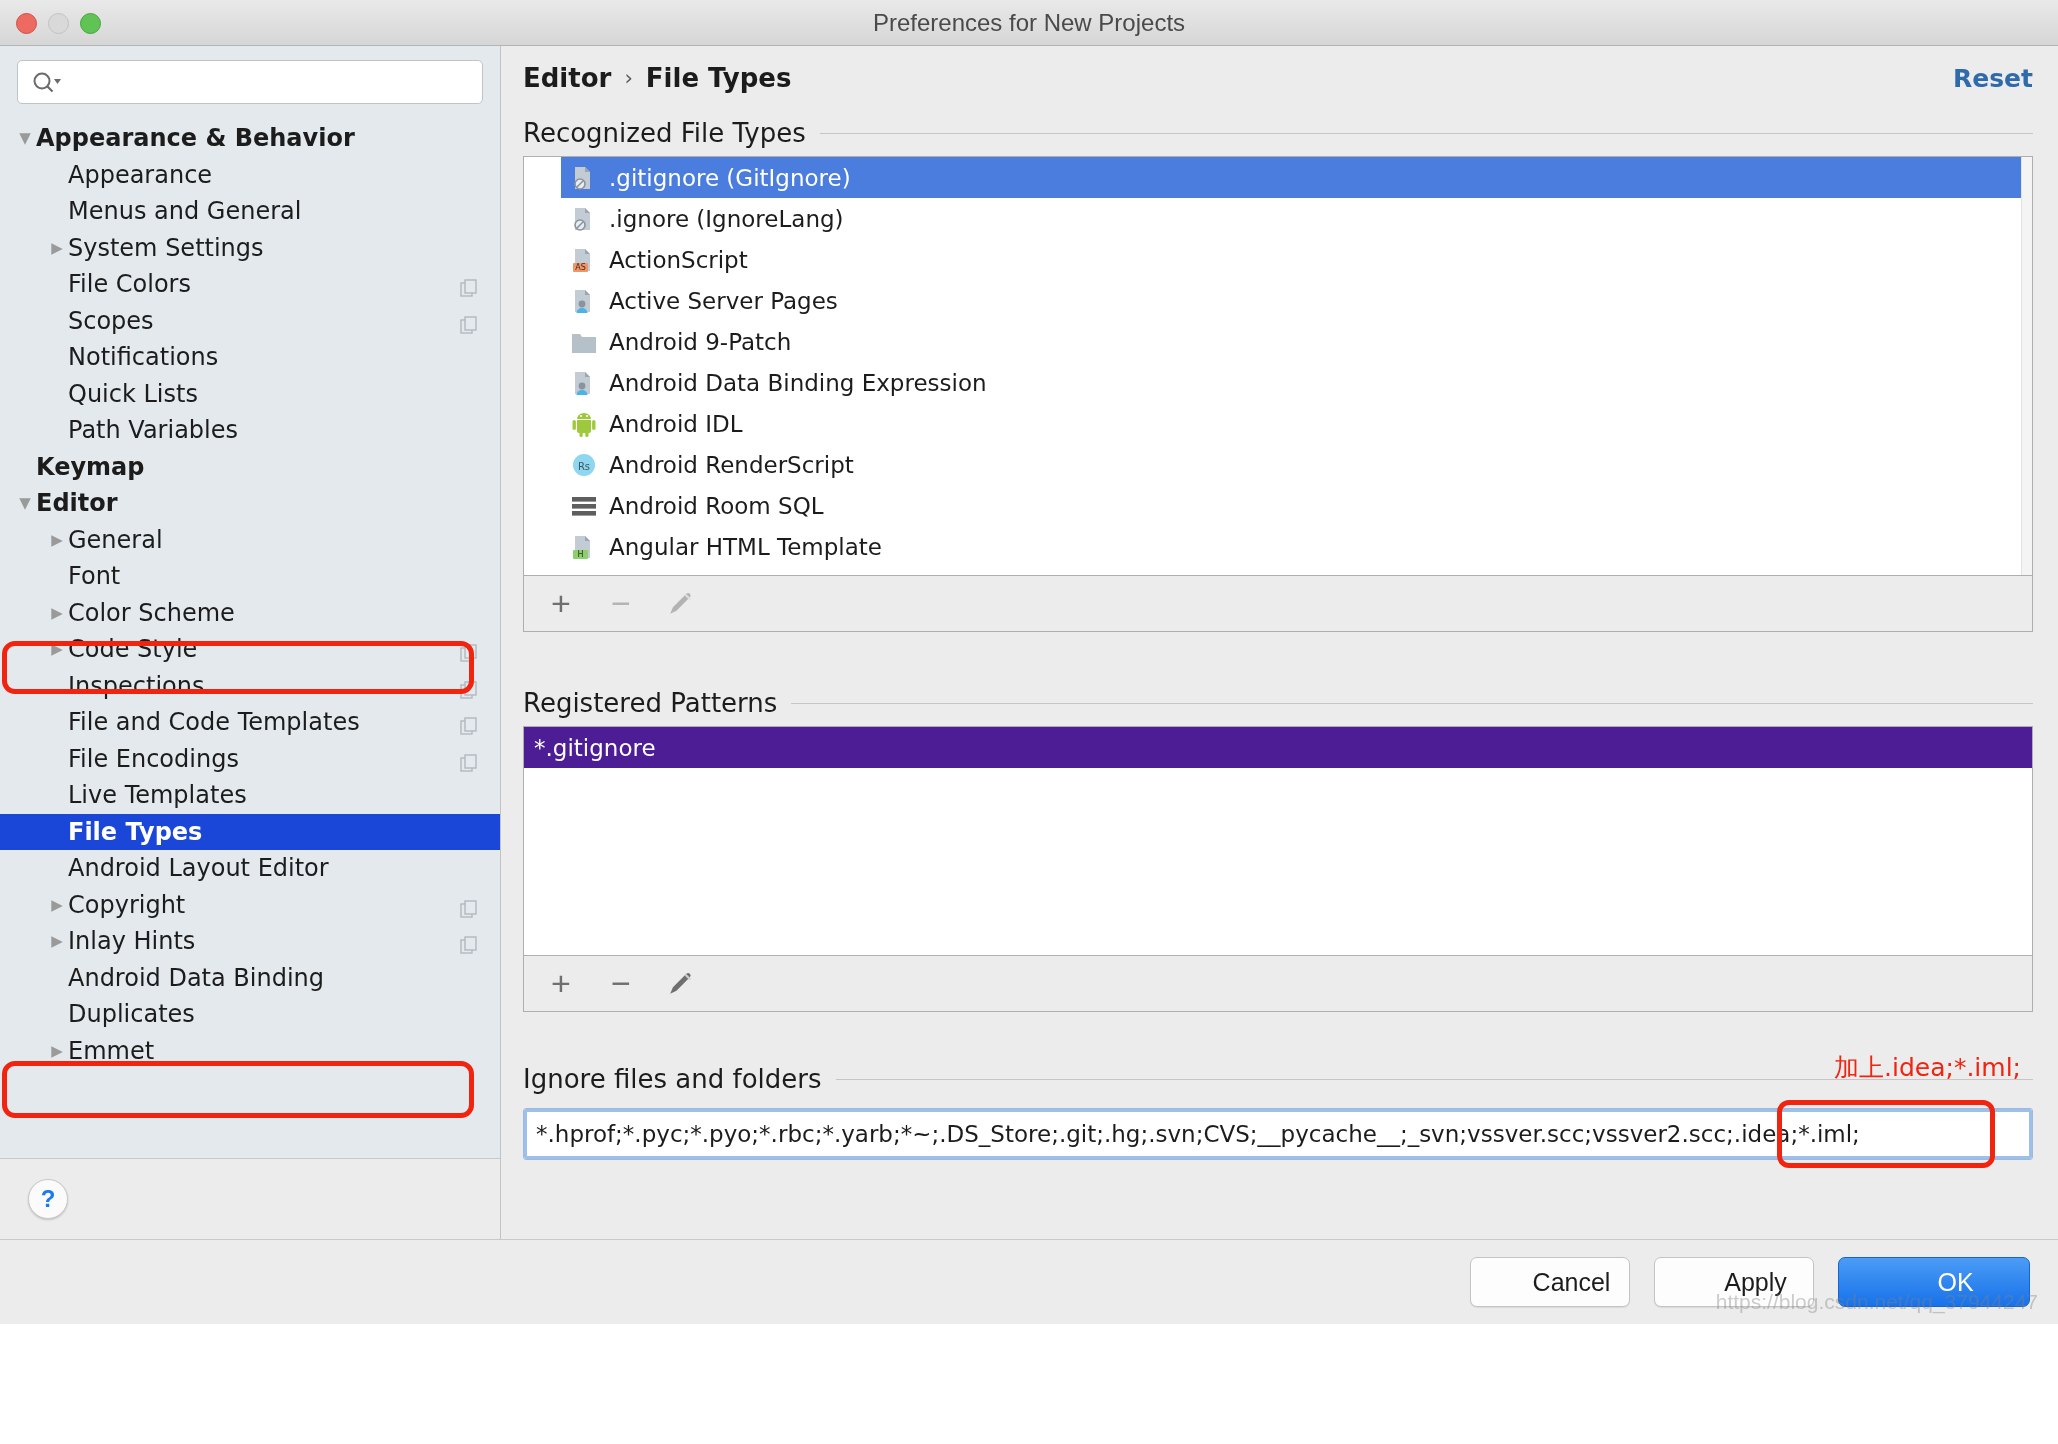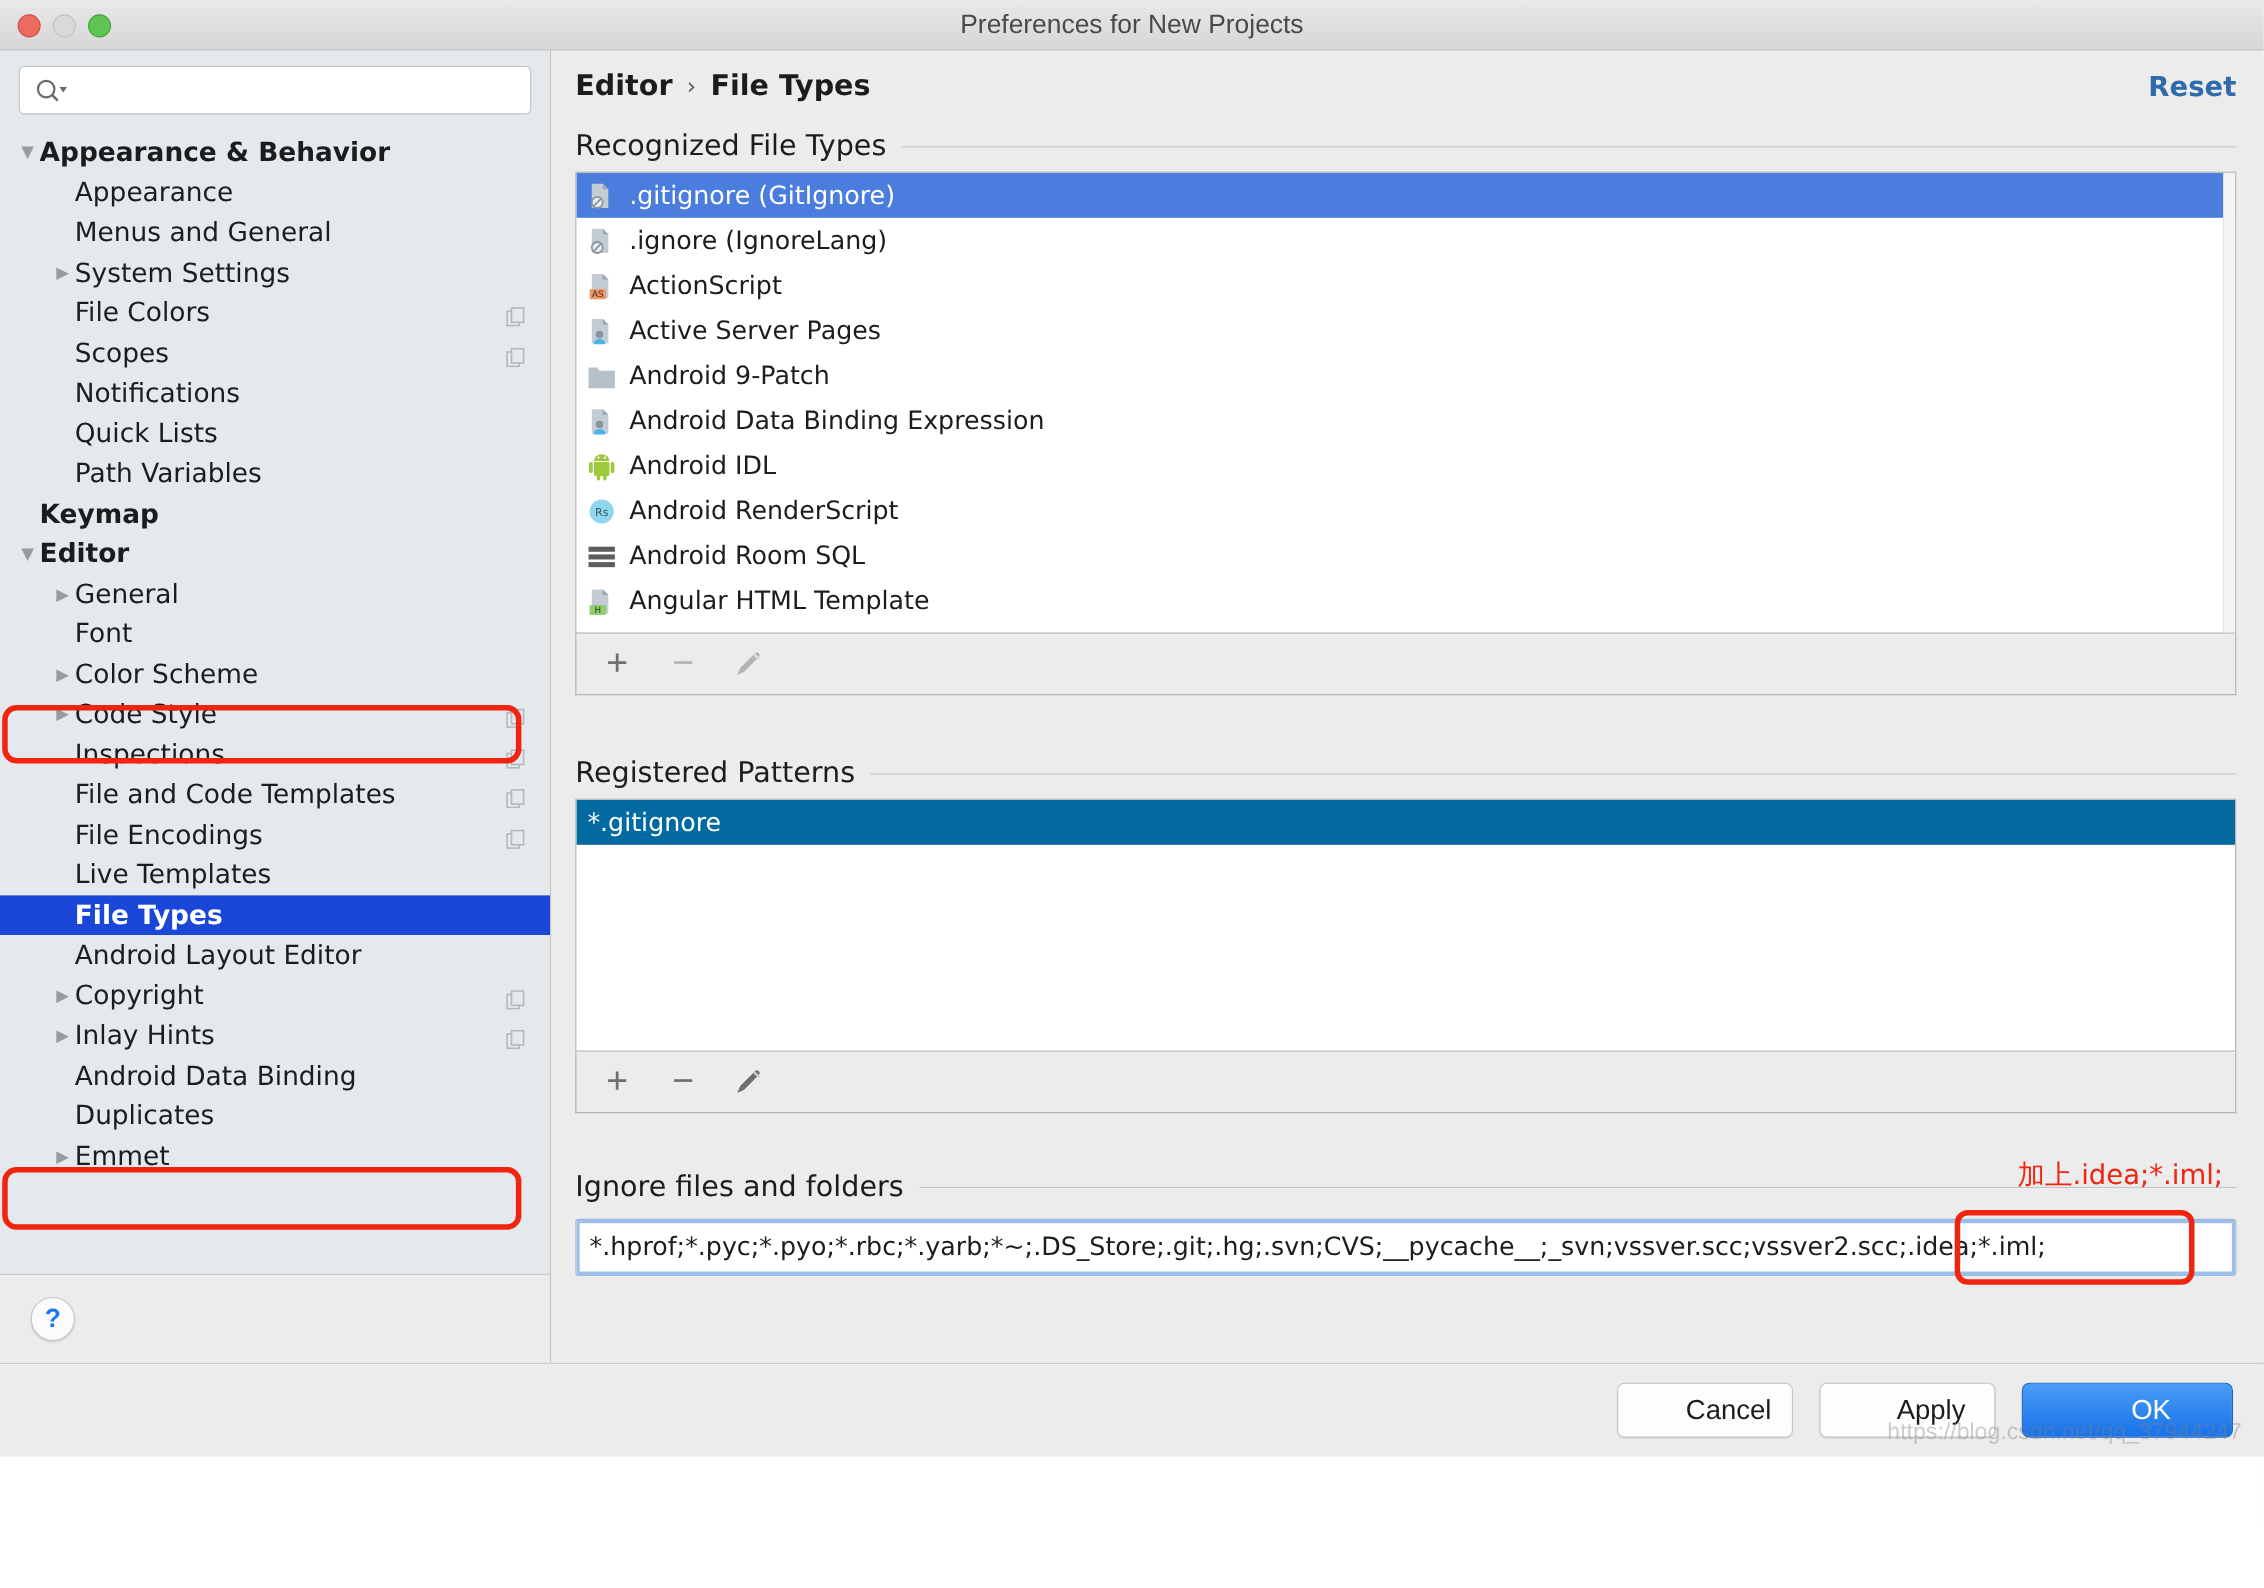--- a/index.html
+++ b/index.html
@@ -226,21 +226,21 @@
     height: 1px;
     background: #c6c6c6;
   }
 
   .list-frame {
     background: #ffffff;
     border: 1px solid #aeaeae;
     position: relative;
     overflow: hidden;
   }
-  #recognized-frame { height: 418px; min-height: 418px; }
+  #recognized-frame { height: 418px; min-height: 418px; padding-left: 37px; }
   #patterns-frame   { height: 228px; min-height: 228px; }
 
   .list-scroll-track {
     position: absolute;
     right: 0; top: 0; bottom: 0;
     width: 10px;
     background: #f4f4f4;
     border-left: 1px solid #e2e2e2;
   }
 
@@ -267,21 +267,21 @@
   }
   .pattern-row {
     height: 41px;
     display: flex;
     align-items: center;
     padding-left: 10px;
     font-size: 23px;
     font-family: "DejaVu Sans", sans-serif;
     color: #1c1c1c;
   }
-  .pattern-row.selected { background: #0369a1; color: #ffffff; }
+  .pattern-row.selected { background: #4c1d95; color: #ffffff; }
 
   .toolbar {
     height: 55px;
     min-height: 55px;
     background: #ececec;
     border: 1px solid #aeaeae;
     border-top: none;
     display: flex;
     align-items: center;
     padding-left: 20px;

